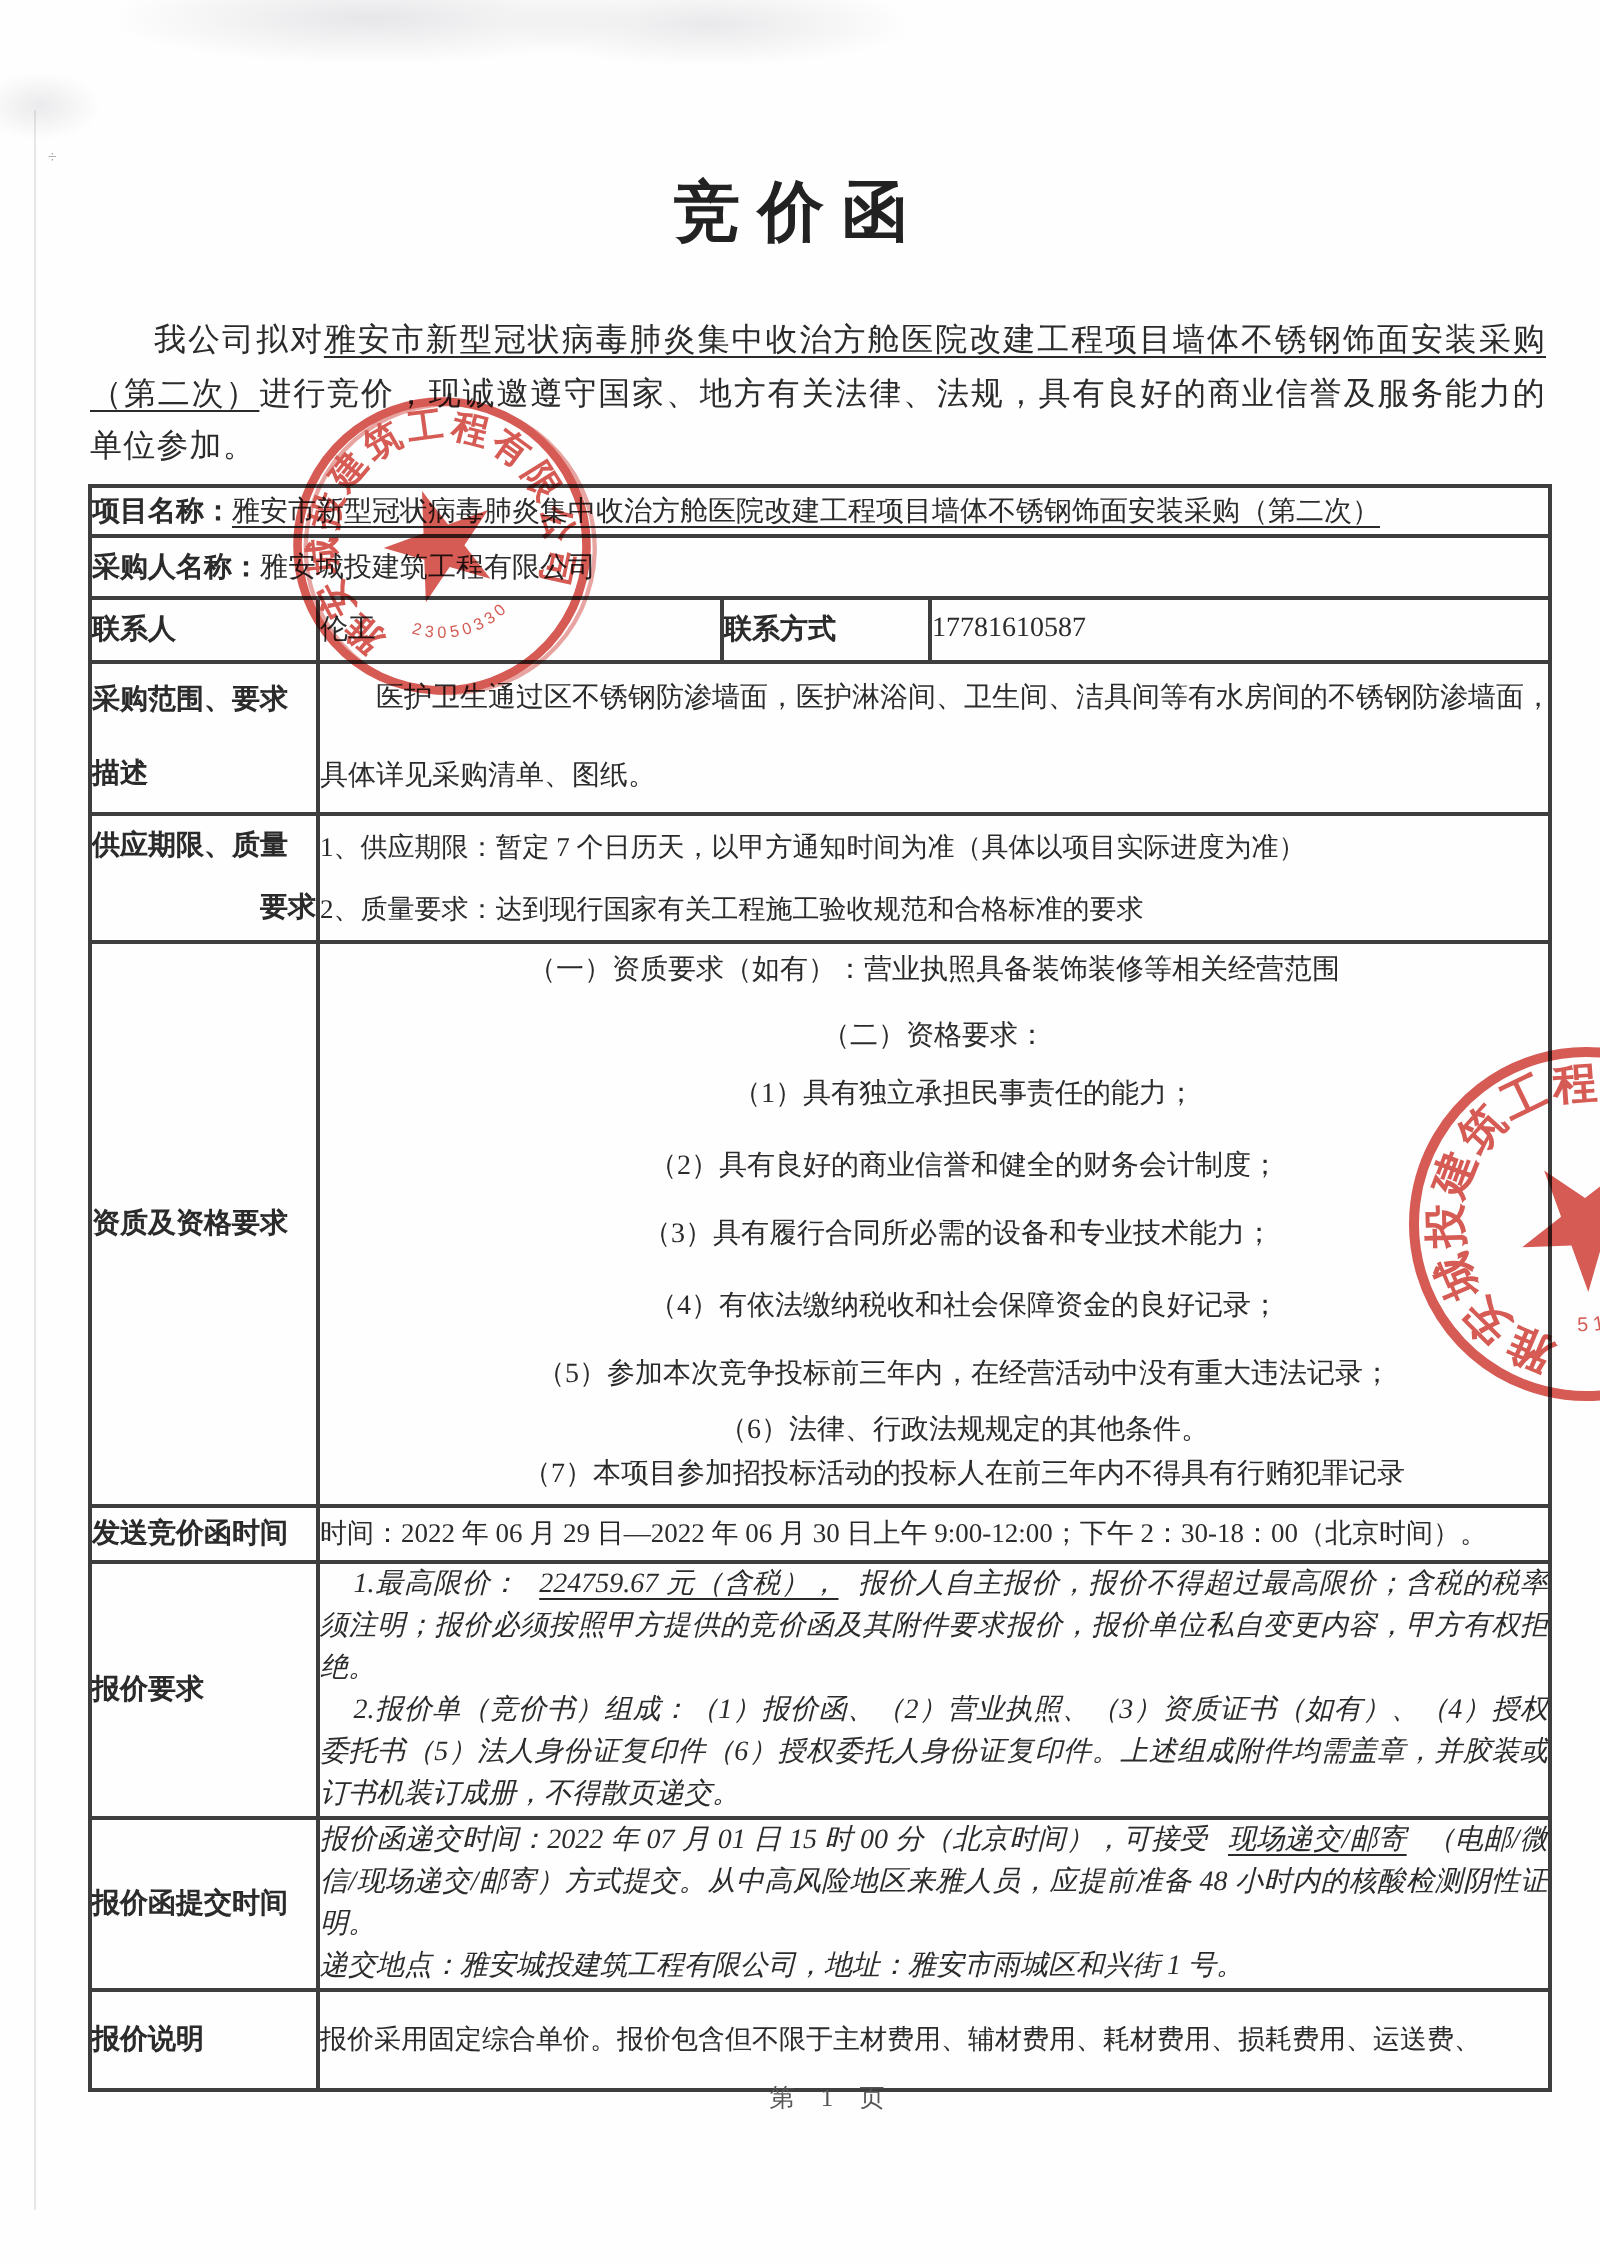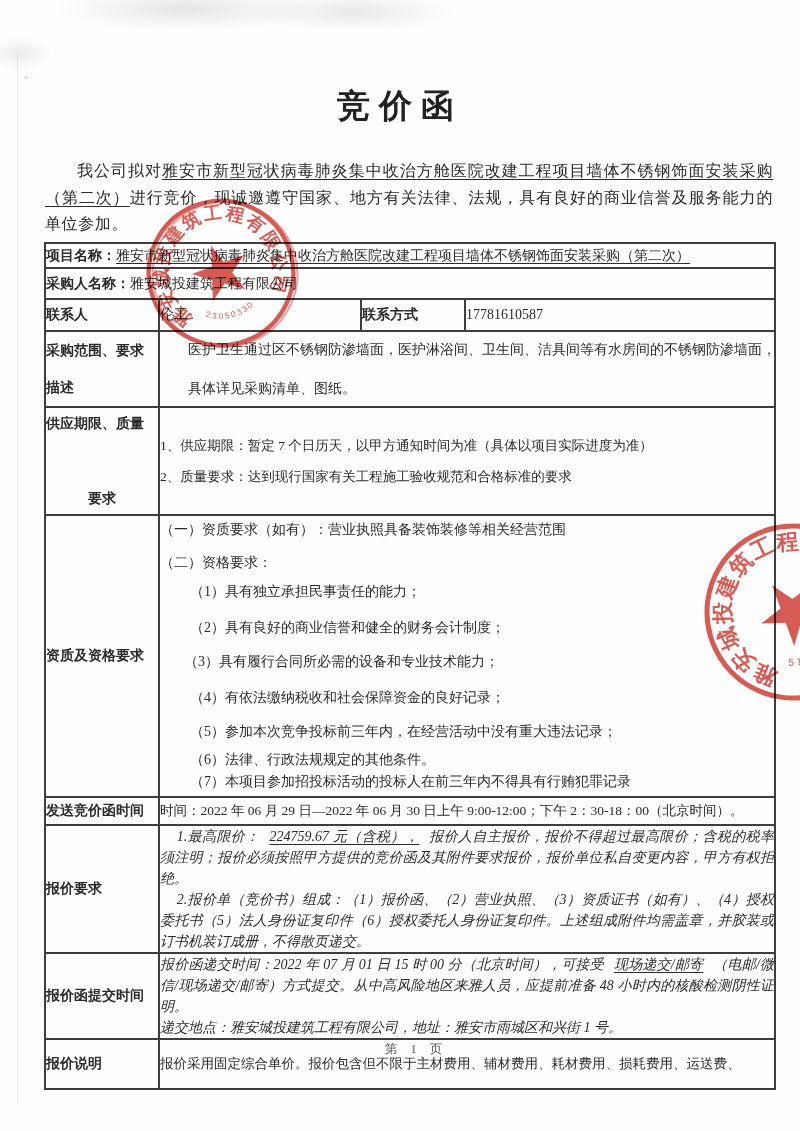--- a/index.html
+++ b/index.html
@@ -32,28 +32,28 @@
   }
   .lab{font-weight:bold;padding:2px 5px;}
   .lab-top{vertical-align:top;}
   .cell{padding:2px 6px;}
   .nowrap{white-space:nowrap;}
   .fs135{font-size:13.5px;}
   .inline-label{font-weight:bold;text-align:right;}
   
   .scope-cell{vertical-align:top;padding:10px 6px 0 6px;line-height:22px;}
   .scope-p1{white-space:nowrap;font-size:14px;text-indent:2em;margin:0;}
-  .scope-p2{margin:17px 0 0 0;padding-left:28px;}
+  .scope-p2{margin:17px 0 0 0;}
   .supply-cell{vertical-align:top;padding:8px 6px 0 6px;line-height:31px;}
   .lab2line{vertical-align:top;padding-top:8px;line-height:31px;}
-  .lab2line .c{text-align:center;display:block;margin-top:44px;}
+  .lab2line .c{text-align:right;display:block;}
   .scope-lab{line-height:37px;padding-top:6px;}
   
   .qual-cell{vertical-align:top;padding:9px 6px 0 10px;}
-  .q-item{line-height:20px;white-space:nowrap;}
+  .q-item{line-height:20px;white-space:nowrap;text-align:center;}
   .q-item.ind{padding-left:30px;}
   .q-item:nth-child(1){margin-bottom:13px;}
   .q-item:nth-child(2){margin-bottom:9px;}
   .q-item:nth-child(3){margin-bottom:16px;}
   .q-item:nth-child(4){margin-bottom:14px;}
   .q-item:nth-child(5){margin-bottom:16px;padding-left:24px;}
   .q-item:nth-child(6){margin-bottom:14px;}
   .q-item:nth-child(7){margin-bottom:8px;}
   .q-item:nth-child(8){margin-bottom:2px;}
   

